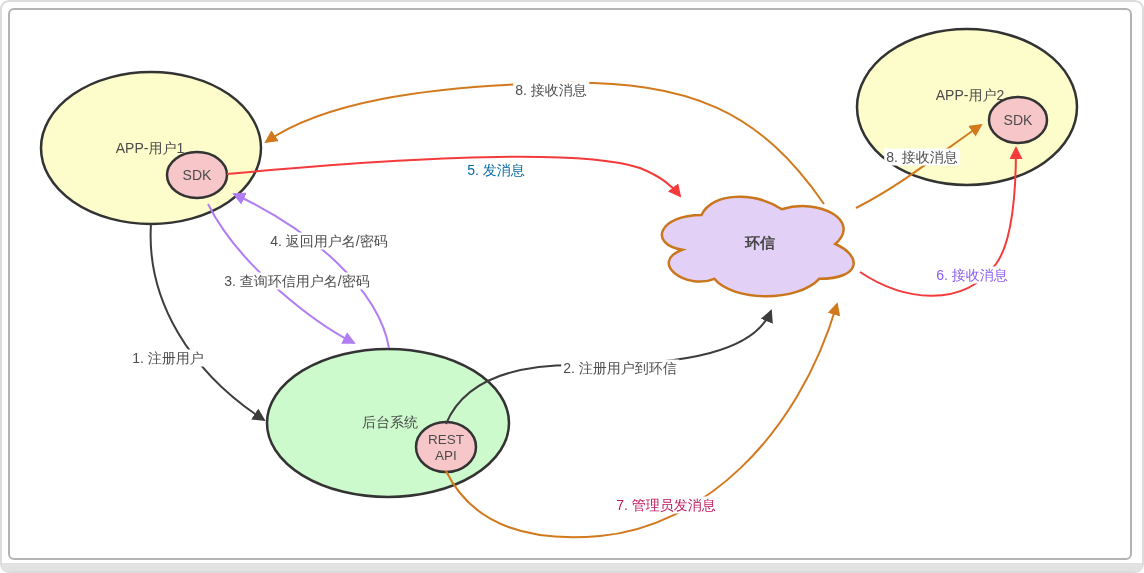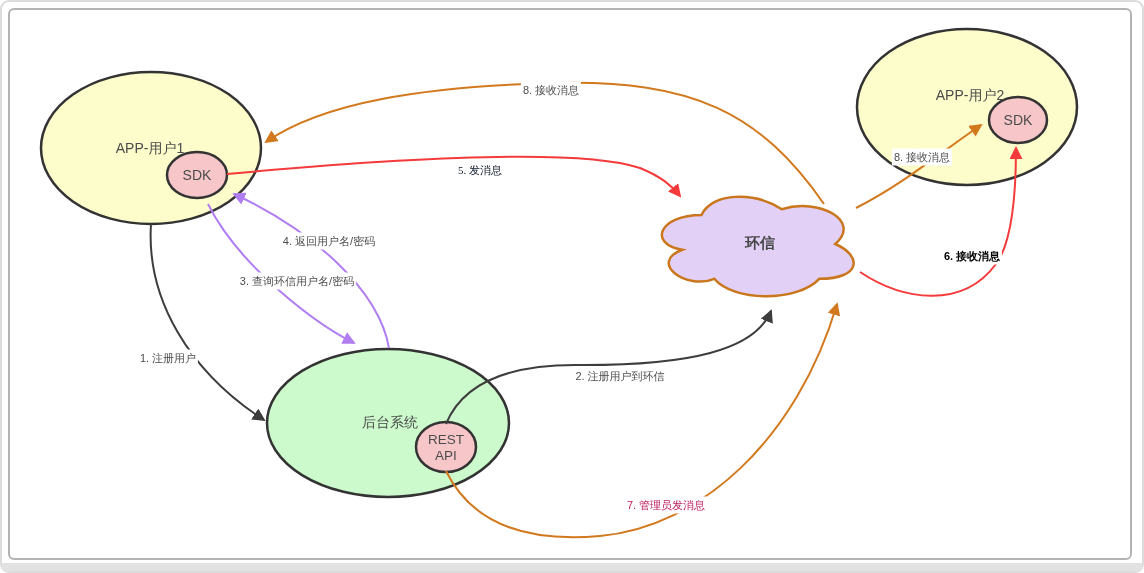--- a/index.html
+++ b/index.html
@@ -19,21 +19,21 @@
   }
   .inner-frame{
     position:absolute;left:8px;top:8px;right:12px;bottom:13px;
     border:2px solid #b3b3b3;border-radius:6px;box-sizing:border-box;
     background:#ffffff;
   }
   svg.diagram{position:absolute;left:0;top:0;width:1144px;height:573px;}
   .edge-label{
     position:absolute;transform:translate(-50%,-50%);
     background:#ffffff;padding:0 2px;white-space:nowrap;
-    font-size:11px;line-height:17px;color:#4d4d4d;
+    font-size:14px;line-height:17px;color:#4d4d4d;
   }
   .node-text{
     font-size:14px;fill:#4c4c4c;
   }
   .cloud-text{
     font-size:15px;font-weight:bold;fill:#464646;
   }
   .rest-text{
     font-size:13.5px;fill:#4c4c4c;
   }
@@ -89,20 +89,20 @@
     <text class="node-text" x="197" y="180">SDK</text>
     <text class="node-text" x="1018" y="125">SDK</text>
     <text class="cloud-text" x="760" y="248">环信</text>
     <text class="node-text" x="390" y="427">后台系统</text>
     <text class="rest-text" x="446" y="444">REST</text>
     <text class="rest-text" x="446" y="460">API</text>
   </g>
 </svg>
 
 <div class="edge-label" style="left: 168px; top: 358px; color: rgb(77, 77, 77);">1. 注册用户</div>
-<div class="edge-label" style="left: 620px; top: 376px; color: rgb(77, 77, 77);">2. 注册用户到环信</div>
+<div class="edge-label" style="left: 620px; top: 368px; color: rgb(77, 77, 77);">2. 注册用户到环信</div>
 <div class="edge-label" style="left: 297px; top: 281px; color: rgb(77, 77, 77);">3. 查询环信用户名/密码</div>
 <div class="edge-label" style="left: 329px; top: 241px; color: rgb(77, 77, 77);">4. 返回用户名/密码</div>
-<div class="edge-label" style="left: 480px; top: 170px; color: #0f172a; font-family: Liberation Serif, serif;">5. 发消息</div>
-<div class="edge-label" style="left: 972px; top: 256px; color: #000000; font-weight: bold;">6. 接收消息</div>
+<div class="edge-label" style="left: 496px; top: 170px; color: #0369a1;">5. 发消息</div>
+<div class="edge-label" style="left: 972px; top: 275px; color: #8b5cf6;">6. 接收消息</div>
 <div class="edge-label" style="left: 666px; top: 505px; color: #be185d;">7. 管理员发消息</div>
 <div class="edge-label" style="left: 551px; top: 90px; color: rgb(77, 77, 77);">8. 接收消息</div>
 <div class="edge-label" style="left: 922px; top: 157px; color: rgb(77, 77, 77);">8. 接收消息</div>
 
 </body></html>

